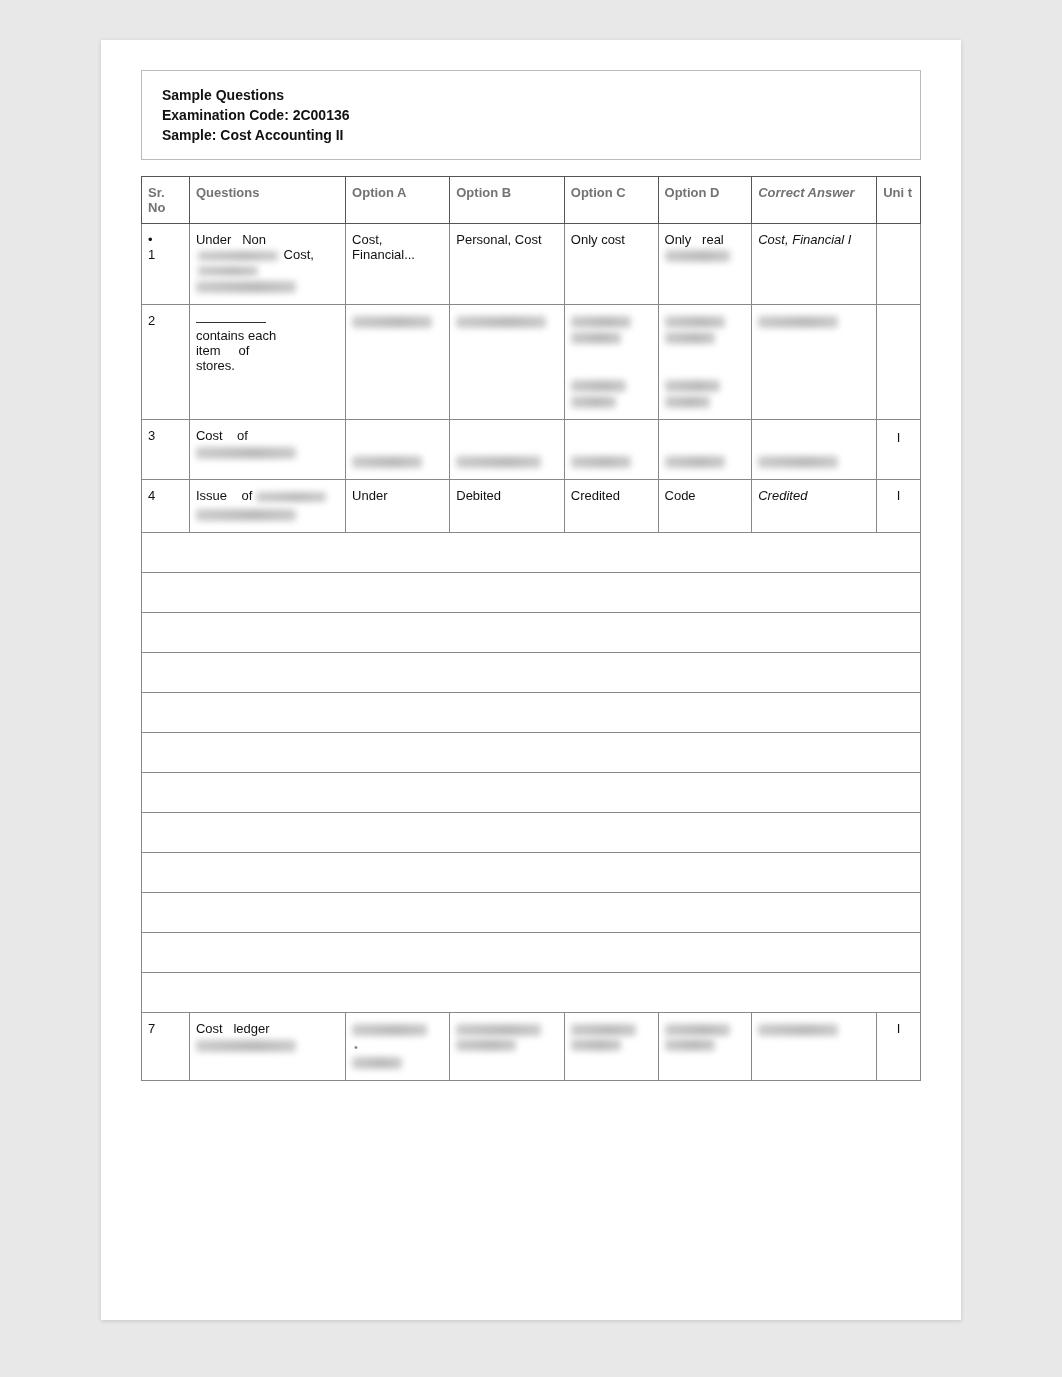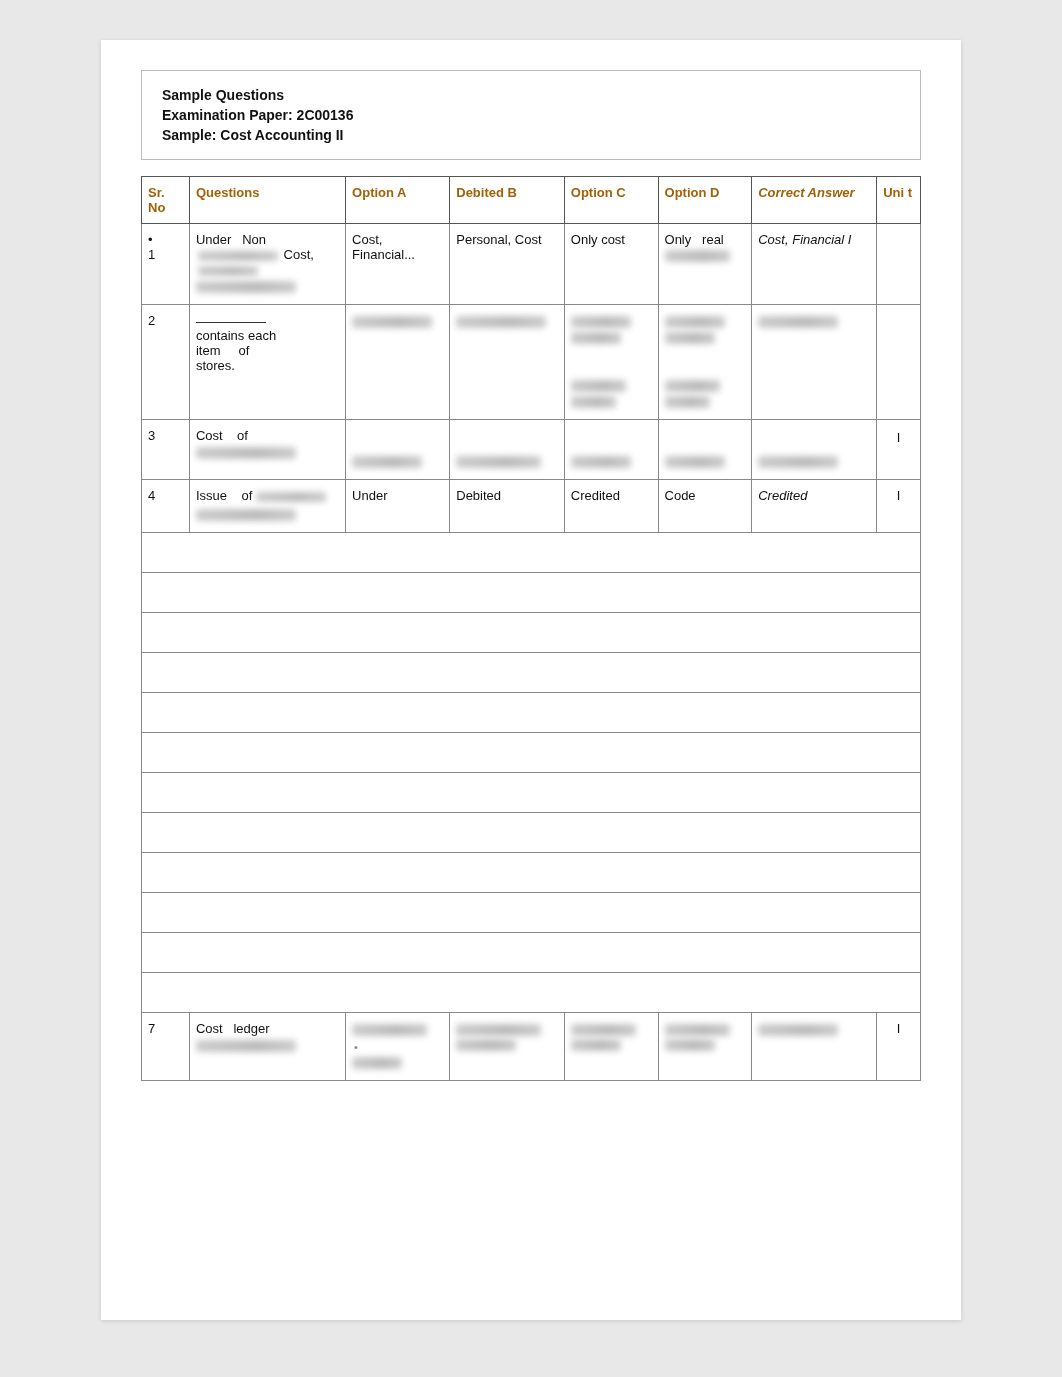--- a/index.html
+++ b/index.html
@@ -41,21 +41,21 @@
       border-collapse: collapse;
       font-size: 13px;
     }
     th {
       border: 1.5px solid #555;
       padding: 8px 6px;
       text-align: left;
       font-weight: bold;
       vertical-align: top;
       background: #fff;
-      color: #a16207;
+      color: #737373;
     }
     td {
       border: 1.5px solid #888;
       padding: 8px 6px;
       vertical-align: top;
       color: #111;
       font-size: 13px;
     }
     .col-sr { width: 46px; }
     .col-q  { width: 150px; }
@@ -81,39 +81,39 @@
     }
   </style>
 </head>
 <body>
 
 <div class="page">
 
   <div class="header-box">
     <div class="header-left">
       <p>Sample Questions</p>
-      <p>Examination Paper: 2C00136</p>
+      <p>Examination Code: 2C00136</p>
       <p>Sample: Cost Accounting II</p>
     </div>
   </div>
 
   <table>
     <thead>
       <tr>
         <th class="col-sr">
           <span>Sr. No</span>
         </th>
         <th class="col-q">
           <span>Questions</span>
         </th>
         <th class="col-a">
           <span>Option A</span>
         </th>
         <th class="col-b">
-          <span>Debited B</span>
+          <span>Option B</span>
         </th>
         <th class="col-c">
           <span>Option C</span>
         </th>
         <th class="col-d">
           <span>Option D</span>
         </th>
         <th class="col-ca">
           <span>Correct Answer</span>
         </th>

